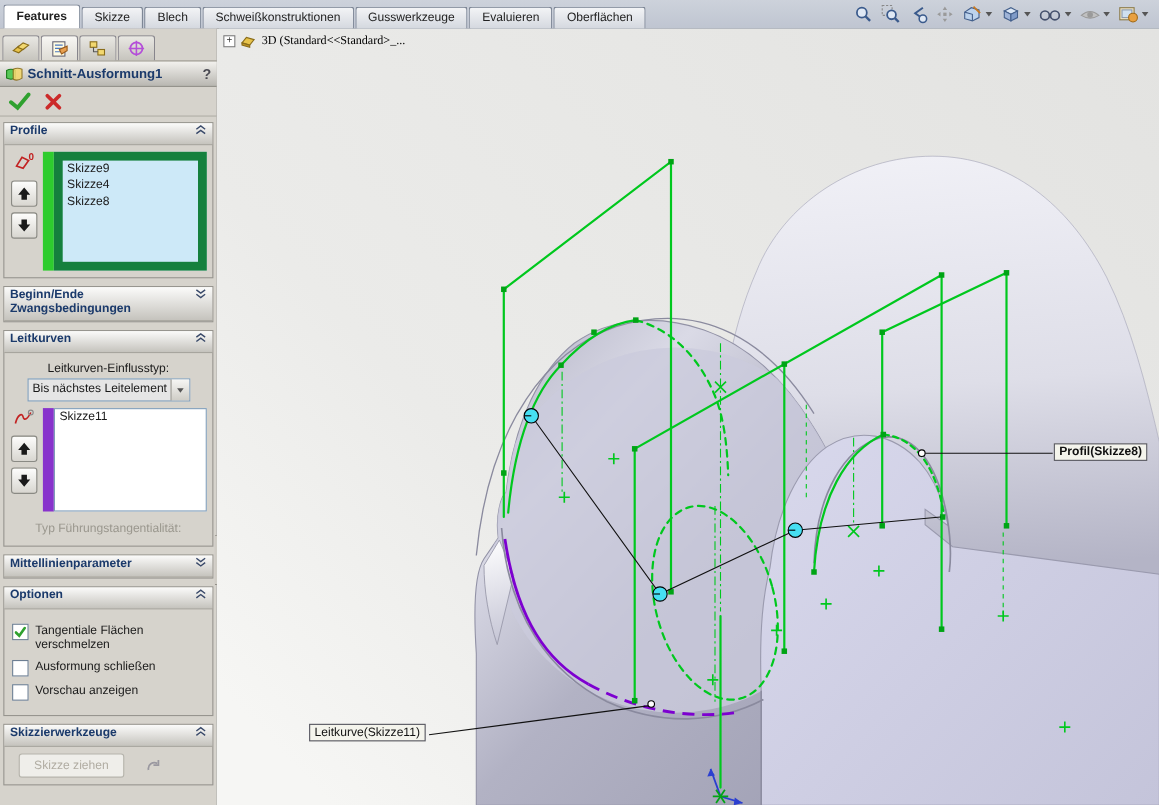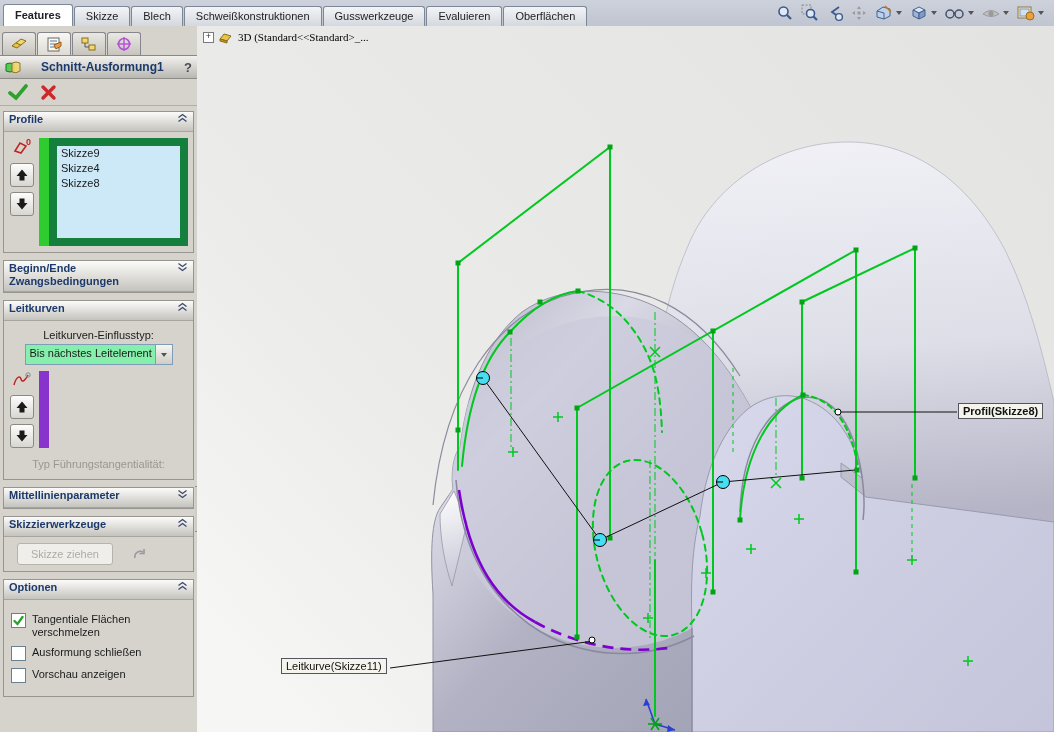--- a/index.html
+++ b/index.html
@@ -20,21 +20,21 @@
   .caret{width:0;height:0;border-left:3.5px solid transparent;border-right:3.5px solid transparent;
     border-top:4px solid #555;margin-left:1px;}
   
   #panel{position:absolute;left:0;top:26px;width:197px;bottom:0;
     background:var(--panel-bg,#d6d3cc);border-right:2px solid #8e8e8e;}
   #pmtabs{height:26px;display:flex;align-items:flex-end;padding:3px 0 0 2px;border-bottom:1px solid #8a887f;}
   .pmtab{width:32px;height:22px;margin-right:1px;border:1px solid #87858c;border-bottom:none;
     border-radius:3px 3px 0 0;background:linear-gradient(#e9e8e3,#c6c4bd);
     display:flex;align-items:center;justify-content:center;}
   .pmtab.active{background:linear-gradient(#f8f7f4,#dddbd4);}
-  #pmheader{height:22px;margin:0;display:flex;align-items:center;gap:20px;padding:0 5px;
+  #pmheader{height:22px;margin:0;display:flex;align-items:center;gap:4px;padding:0 5px;
     background:linear-gradient(#f2f1ee,#b9b7b1);border-bottom:1px solid #8e8c86;}
   #pmtitle{font-size:12px;font-weight:bold;color:var(--header-text-navy,#1b3a6b);}
   #pmhelp{margin-left:auto;font-weight:bold;font-size:13px;color:#4a4a52;}
   #okrow{height:26px;display:flex;align-items:center;gap:12px;padding-left:8px;
     border-bottom:1px solid #b0aea6;}
   
   .group{margin:5px 3px 7px 3px;border:1px solid #97958f;background:var(--panel-bg,#d6d3cc);}
   .ghead{min-height:17px;display:flex;padding:1px 5px;
     background:linear-gradient(#fbfbfa,#c5c3bd);border-bottom:1px solid #a7a59e;
     font-weight:bold;color:var(--header-text-navy,#1b3a6b);}
@@ -48,21 +48,21 @@
     background:linear-gradient(#fdfdfc,#d8d6d0);display:flex;align-items:center;justify-content:center;}
   .colorbar{width:10px;margin-left:4px;}
   .greenbar{background:#2ecc2e;}
   .purplebar{background:#8833cc;}
   .listbox{flex:1;margin-left:0;font-size:11px;overflow:hidden;}
   .listbox .li{height:15px;line-height:15px;padding-left:4px;white-space:nowrap;}
   .bluelist{background:var(--selected-list-bg,#cde9f8);border:8px solid #15803d;height:92px;}
   .whitelist{background:#fff;border:1px solid #7f9db9;height:92px;}
   .fieldlabel{text-align:center;margin:2px 0 3px 0;color:#1a1a1a;}
   .fieldlabel.dis{color:#9a978e;}
-  .combo{display:flex;height:19px;border:1px solid #7f9db9;background:#86efac;width:146px;margin:0 auto 4px auto;}
+  .combo{display:flex;height:19px;border:1px solid #7f9db9;background:#e5e5e5;width:146px;margin:0 auto 4px auto;}
   .combo .cval{flex:1;line-height:17px;padding-left:4px;white-space:nowrap;overflow:hidden;}
   .combo .cbtn{width:16px;background:linear-gradient(#f6f6f4,#cfcdc6);border-left:1px solid #9a9890;
     display:flex;align-items:center;justify-content:center;}
   .combo.dis{border-color:#b3b1a9;background:#eeede8;color:#9a978e;}
   .combo.dis .cbtn{background:linear-gradient(#e8e7e2,#d5d3cc);}
   .combo.dis .caret{border-top-color:#9a978e;}
   
   .dragbtn{display:inline-block;padding:4px 13px;border:1px solid #b5b3ab;border-radius:3px;
     background:#efeeea;color:#b0aca2;margin-left:8px;}
   
@@ -307,46 +307,33 @@
                   <path d="M7,1.5 L12.5,8 H9.5 V12.5 H4.5 V8 H1.5 Z" fill="#1a1a1a"></path>
                 </svg>
             </span>
             <span class="updownbtn">
               <svg width="14" height="14">
                   <path d="M7,12.5 L1.5,6 H4.5 V1.5 H9.5 V6 H12.5 Z" fill="#1a1a1a"></path>
                 </svg>
             </span>
           </div>
           <div class="colorbar purplebar"></div>
+          <div class="listbox whitelist">
+            <div class="li">Skizze11</div>
+          </div>
         </div>
         <div class="fieldlabel dis" style="margin-top:10px;text-align:center;">Typ Führungstangentialität:</div>
       </div>
     </div>
 
     <div class="group">
       <div class="ghead">
         <span>Mittellinienparameter</span>
         <svg class="chev" width="11" height="10">
             <path d="M1.5,1.5 L5.5,4.5 L9.5,1.5 M1.5,5.5 L5.5,8.5 L9.5,5.5" fill="none" stroke="#3a4a6a" stroke-width="1.3"></path>
-          </svg>
-      </div>
-    </div>
-
-    <div class="group">
-      <div class="ghead">
-        <span>Skizzierwerkzeuge</span>
-        <svg class="chev" width="11" height="10">
-            <path d="M1.5,4.5 L5.5,1.5 L9.5,4.5 M1.5,8.5 L5.5,5.5 L9.5,8.5" fill="none" stroke="#3a4a6a" stroke-width="1.3"></path>
-          </svg>
-      </div>
-      <div class="gbody" style="display:flex;align-items:center;gap:18px;">
-        <span class="dragbtn">Skizze ziehen</span>
-        <svg width="18" height="14">
-            <path d="M4,11 C3,6 8,3 12,5" fill="none" stroke="#9a98a0" stroke-width="1.6"></path>
-            <path d="M13,2 L13,6.5 L8.5,6.5" fill="none" stroke="#9a98a0" stroke-width="1.6"></path>
           </svg>
       </div>
     </div>
 
     <div class="group">
       <div class="ghead">
         <span>Optionen</span>
         <svg class="chev" width="11" height="10">
             <path d="M1.5,4.5 L5.5,1.5 L9.5,4.5 M1.5,8.5 L5.5,5.5 L9.5,8.5" fill="none" stroke="#3a4a6a" stroke-width="1.3"></path>
           </svg>
@@ -365,20 +352,36 @@
             
           </span>
           <span class="cklabel">Ausformung schließen</span>
         </div>
         <div class="ckrow">
           <span class="ckbox">
             
           </span>
           <span class="cklabel">Vorschau anzeigen</span>
         </div>
+      </div>
+    </div>
+
+    <div class="group">
+      <div class="ghead">
+        <span>Skizzierwerkzeuge</span>
+        <svg class="chev" width="11" height="10">
+            <path d="M1.5,4.5 L5.5,1.5 L9.5,4.5 M1.5,8.5 L5.5,5.5 L9.5,8.5" fill="none" stroke="#3a4a6a" stroke-width="1.3"></path>
+          </svg>
+      </div>
+      <div class="gbody" style="display:flex;align-items:center;gap:18px;">
+        <span class="dragbtn">Skizze ziehen</span>
+        <svg width="18" height="14">
+            <path d="M4,11 C3,6 8,3 12,5" fill="none" stroke="#9a98a0" stroke-width="1.6"></path>
+            <path d="M13,2 L13,6.5 L8.5,6.5" fill="none" stroke="#9a98a0" stroke-width="1.6"></path>
+          </svg>
       </div>
     </div>
   </div>
 
   <div id="flyhandle">
     <span class="tri-l"></span>
       <span class="tri-l"></span>
       <span class="tri-l"></span>
       <span class="tri-l"></span>
   </div>

